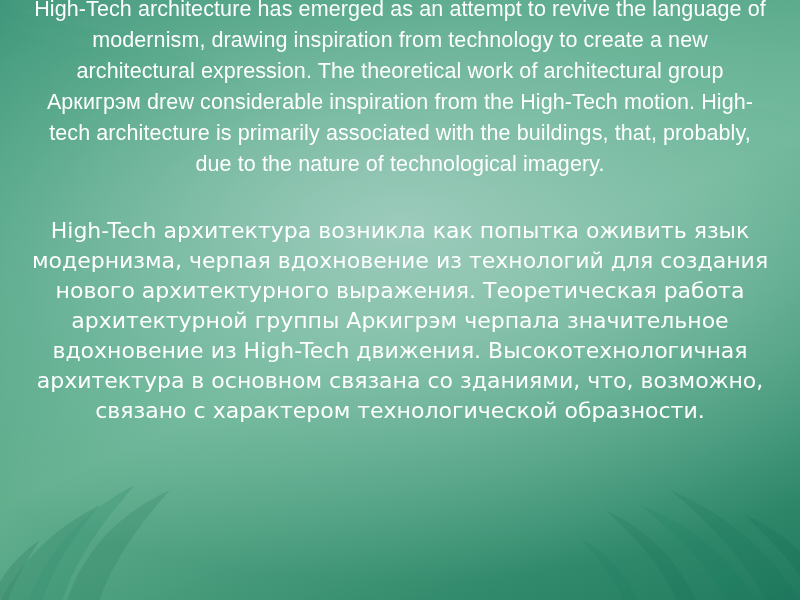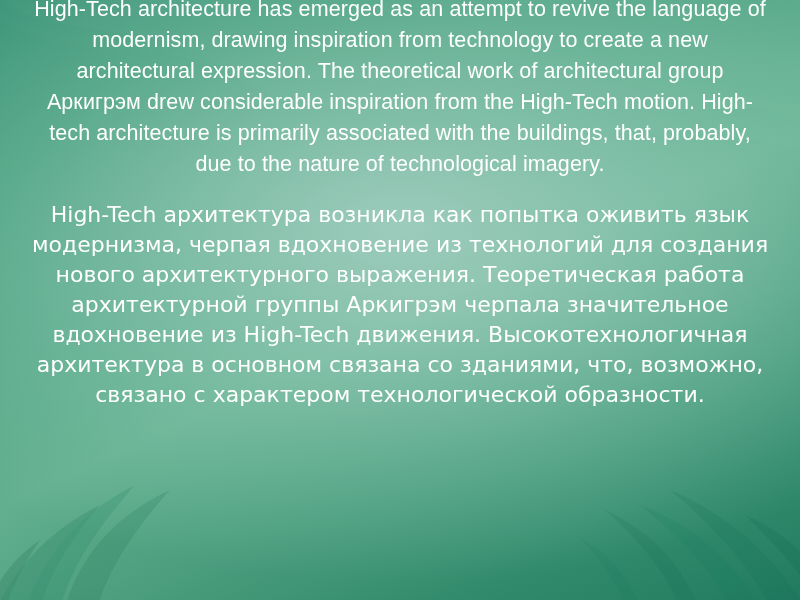--- a/index.html
+++ b/index.html
@@ -67,21 +67,21 @@
     line-height: 31px;
     letter-spacing: 0.1px;
     padding: 0 20px;
     margin-top: -6px;
   }
   .para-ru {
     font-family: "DejaVu Sans", sans-serif;
     font-size: 22px;
     line-height: 30px;
     padding: 0 6px;
-    margin-top: 20px;
+    margin-top: 36px;
   }
 </style>
 </head>
 <body>
 
 <div class="slide">
 
   <svg class="leaf-deco leaf-top" viewBox="0 0 800 180" preserveAspectRatio="none">
     <path d="M0,0 C60,40 140,20 210,60 C280,100 330,60 400,90 C470,120 540,70 610,100 C680,130 740,90 800,120 L800,0 Z" fill="#ffffff" opacity="0.10"></path>
     <path d="M0,20 C80,70 160,30 240,80 C320,130 400,90 480,120 C560,150 660,110 800,150 L800,0 L0,0 Z" fill="#bfe3d4" opacity="0.10"></path>

